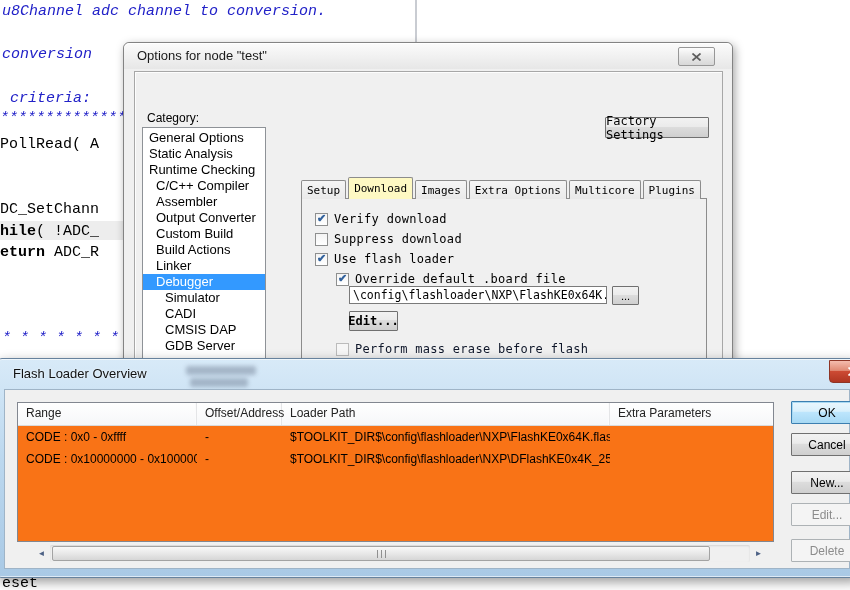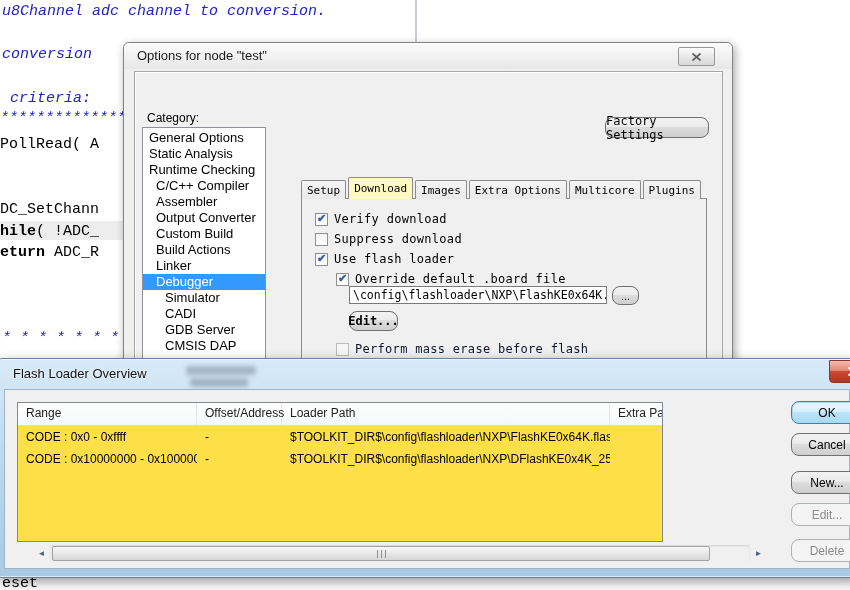--- a/index.html
+++ b/index.html
@@ -11,21 +11,21 @@
   #editor{left:0;top:0;width:850px;height:590px;background:#fff;z-index:1;}
   .code{font-family:"Liberation Mono",monospace;font-size:15px;white-space:pre;color:#000;}
   .code.blue{color:#2222C8;font-style:italic;font-weight:normal;}
   .code b{font-weight:bold;margin-top:36px;}
   #hl-band{left:0;top:221px;width:124px;height:19px;background:#EDEDED;}
   #ed-divider{left:415px;top:0;width:2px;height:42px;background:#C9CCD2;}
 
   
   .btn{display:flex;align-items:center;justify-content:center;
        background:linear-gradient(#F2F2F2,#EBEBEB 45%,#DDDDDD 46%,#CFCFCF);
-       border:1px solid #707070;border-radius:8px;font-size:12px;color:#000;box-sizing:border-box;}
+       border:1px solid #707070;border-radius:1px;font-size:12px;color:#000;box-sizing:border-box;}
   .btn.default{background:linear-gradient(#EAF6FD,#D9F0FC 45%,#BEE6FD 46%,#A7D9F5);
        border:1px solid #3C7FB1;box-shadow:0 0 0 1px #A9D9F2 inset;}
   .btn[data-enabled="false"]{background:#F4F4F4;border-color:#ADB2B5;color:#8C8C8C;}
 
   
   #opt{left:123px;top:42px;width:608px;height:318px;z-index:10;
        background:#F0F0F0;border:1px solid #838383;border-radius:6px 6px 0 0;
        box-shadow:2px 3px 10px rgba(0,0,0,.35);}
   #opt-titlebar{left:0;top:0;right:0;height:26px;border-radius:6px 6px 0 0;
        background:linear-gradient(#FBFBFB,#EFEFEF 60%,#E7E7E7);
@@ -82,21 +82,21 @@
        text-shadow:0 0 3px rgba(255,255,255,.9);}
   .smudge{background:#76859A;opacity:.5;filter:blur(2px);border-radius:2px;}
   #smudge1{left:188px;top:7px;width:70px;height:9px;}
   #smudge2{left:192px;top:19px;width:58px;height:9px;}
   #flash-close{left:831px;top:1px;width:46px;height:21px;border-radius:0 0 4px 4px;
        background:linear-gradient(#F4BCAE,#E08A74 45%,#CC4A33 50%,#B03622);
        border:1px solid #8E3526;display:flex;align-items:center;justify-content:center;}
   #flash-client{left:6px;top:30px;width:846px;height:180px;background:#F0F0F0;
        border:1px solid #9FB4C7;box-sizing:border-box;}
 
-  #fl-table{left:12px;top:12px;width:646px;height:140px;background:#fde047;
+  #fl-table{left:12px;top:12px;width:757px;height:140px;background:#f97316;
        border:1px solid #828790;box-sizing:border-box;overflow:hidden;}
   .tgrid{display:grid;grid-template-columns:179px 85px 328px 1fr;}
   #fl-head{height:22px;background:linear-gradient(#FFFFFF,#F6F7F9);border-bottom:1px solid #D9DADC;}
   .th{font-size:12px;color:#222;line-height:21px;padding-left:8px;white-space:nowrap;
       border-right:1px solid #E4E5E7;box-shadow:-1px 0 0 #FBFBFC inset;}
   .th:last-child{border-right:none;}
   .tr{height:22px;}
   .td{font-size:12px;color:#000;line-height:22px;padding-left:8px;white-space:nowrap;overflow:hidden;}
 
   #fl-scroll{left:28px;top:155px;width:734px;height:17px;display:flex;align-items:center;
@@ -154,22 +154,22 @@
     <div class="cat-item ind0">Runtime Checking</div>
     <div class="cat-item ind1">C/C++ Compiler</div>
     <div class="cat-item ind1">Assembler</div>
     <div class="cat-item ind1">Output Converter</div>
     <div class="cat-item ind1">Custom Build</div>
     <div class="cat-item ind1">Build Actions</div>
     <div class="cat-item ind1">Linker</div>
     <div class="cat-item ind1" data-selected="true">Debugger</div>
     <div class="cat-item ind2">Simulator</div>
     <div class="cat-item ind2">CADI</div>
+    <div class="cat-item ind2">CMSIS DAP</div>
     <div class="cat-item ind2">GDB Server</div>
-    <div class="cat-item ind2">CMSIS DAP</div>
   </div>
 
   <div id="factory-btn" class="abs btn">Factory Settings</div>
 
   <div id="tab-strip" class="abs">
     <div class="tab cjk">Setup</div>
     <div class="tab cjk active">Download</div>
     <div class="tab cjk">Images</div>
     <div class="tab cjk">Extra Options</div>
     <div class="tab cjk">Multicore</div>

